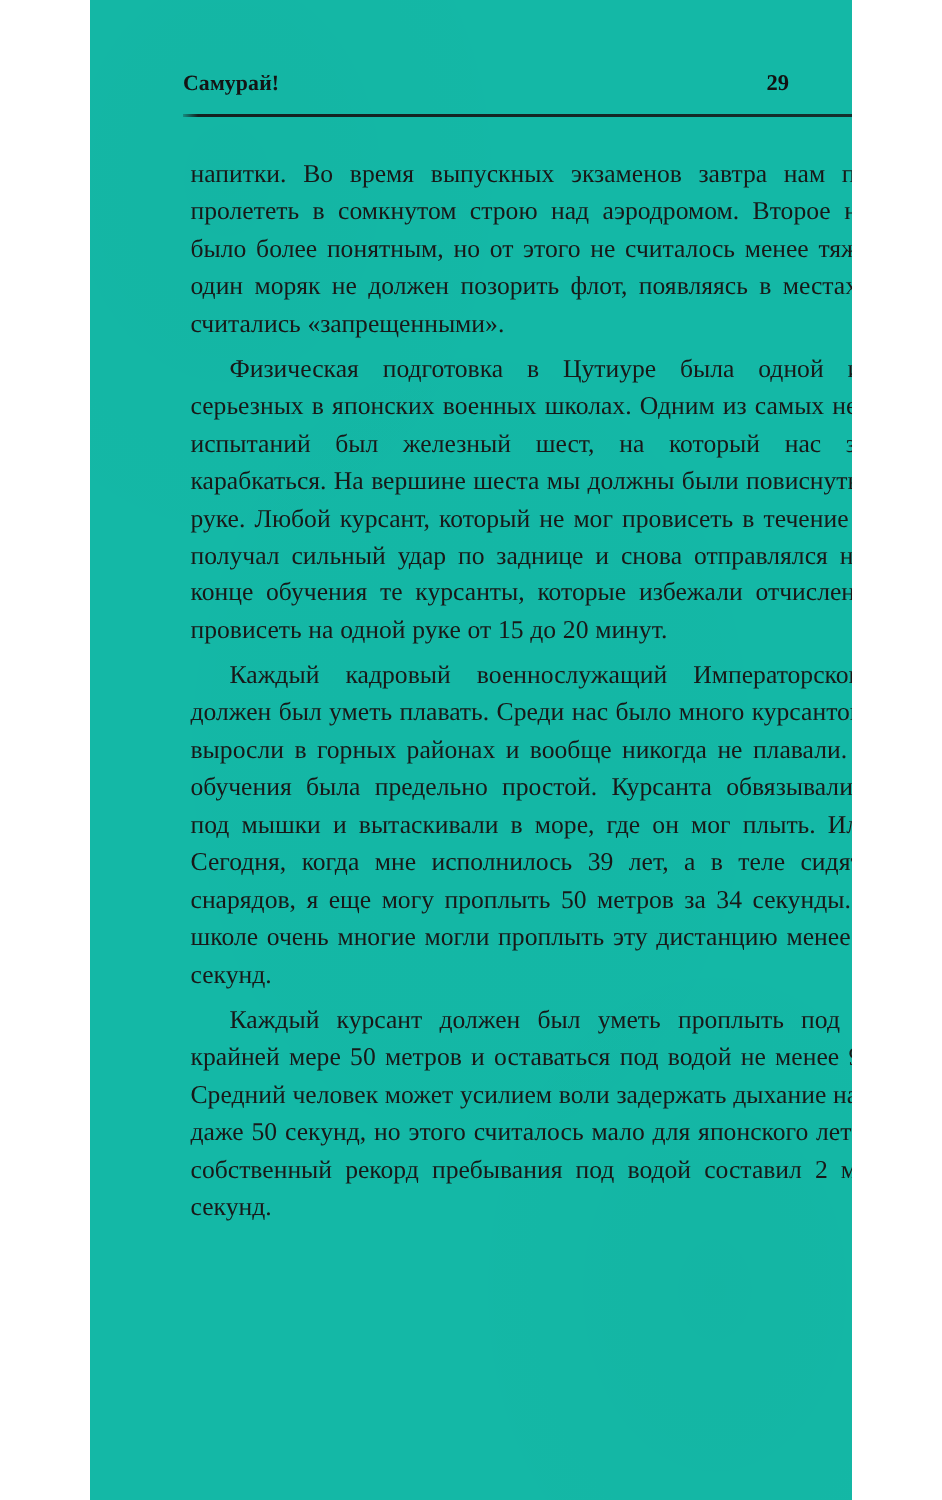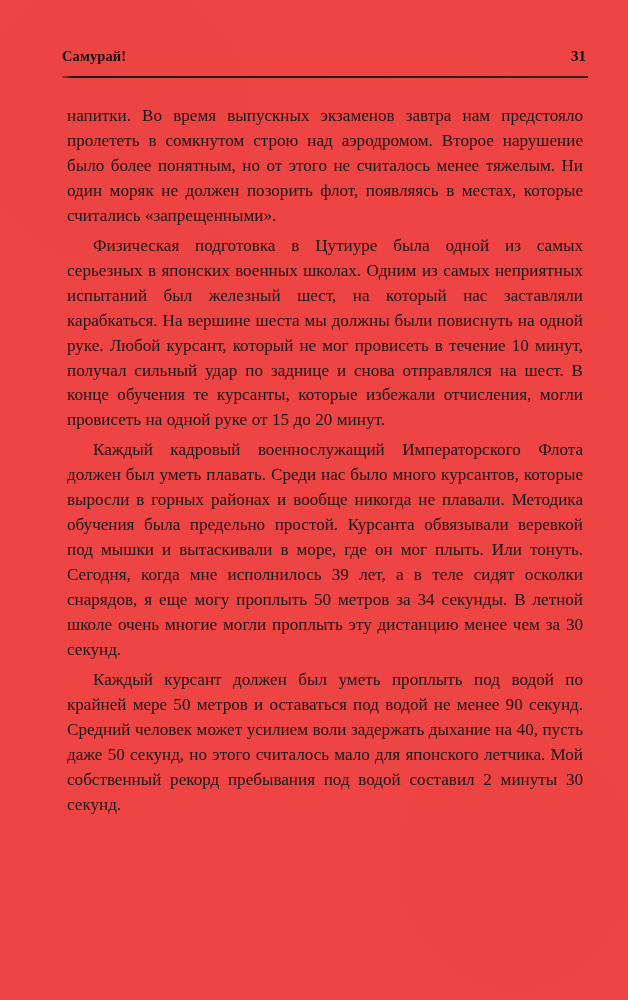--- a/index.html
+++ b/index.html
@@ -8,24 +8,24 @@
     padding: 0;
     background: #ffffff;
   }
   body {
     font-family: "Liberation Serif", "DejaVu Serif", serif;
     color: #1b1b1b;
   }
 
   .page {
     position: relative;
-    width: 628px;
+    width: 508px;
     height: 1000px;
     margin: 0 auto;
-    background: #ef4444;
+    background: #14b8a6;
     overflow: hidden;
     box-sizing: border-box;
   }
 
   
   .page-grain {
     position: absolute;
     inset: 0;
     pointer-events: none;
     background:
@@ -98,21 +98,21 @@
 </style>
 </head>
 <body>
 
 <div class="page">
 
   <div class="page-grain"></div>
 
   <div class="running-head">
     <span class="running-head-title">Самурай!</span>
-    <span class="running-head-folio">31</span>
+    <span class="running-head-folio">29</span>
   </div>
 
   <div class="head-rule"></div>
 
   <div class="textblock">
     <p class="no-indent">напитки. Во время выпускных экзаменов завтра нам предстояло пролететь в сомкнутом строю над аэродромом. Второе нарушение было более понятным, но от этого не считалось менее тяжелым. Ни один моряк не должен позорить флот, появляясь в местах, которые считались «запрещенными».</p>
     <p>Физическая подготовка в Цутиуре была одной из самых серьезных в японских военных школах. Одним из самых неприятных испытаний был железный шест, на который нас заставляли карабкаться. На вершине шеста мы должны были повиснуть на одной руке. Любой курсант, который не мог провисеть в течение 10 минут, получал сильный удар по заднице и снова отправлялся на шест. В конце обучения те курсанты, которые избежали отчисления, могли провисеть на одной руке от 15 до 20 минут.</p>
     <p>Каждый кадровый военнослужащий Императорского Флота должен был уметь плавать. Среди нас было много курсантов, которые выросли в горных районах и вообще никогда не плавали. Методика обучения была предельно простой. Курсанта обвязывали веревкой под мышки и вытаскивали в море, где он мог плыть. Или тонуть. Сегодня, когда мне исполнилось 39 лет, а в теле сидят осколки снарядов, я еще могу проплыть 50 метров за 34 секунды. В летной школе очень многие могли проплыть эту дистанцию менее чем за 30 секунд.</p>
     <p>Каждый курсант должен был уметь проплыть под водой по крайней мере 50 метров и оставаться под водой не менее 90 секунд. Средний человек может усилием воли задержать дыхание на 40, пусть даже 50 секунд, но этого считалось мало для японского летчика. Мой собственный рекорд пребывания под водой составил 2 минуты 30 секунд.</p>
   </div>

